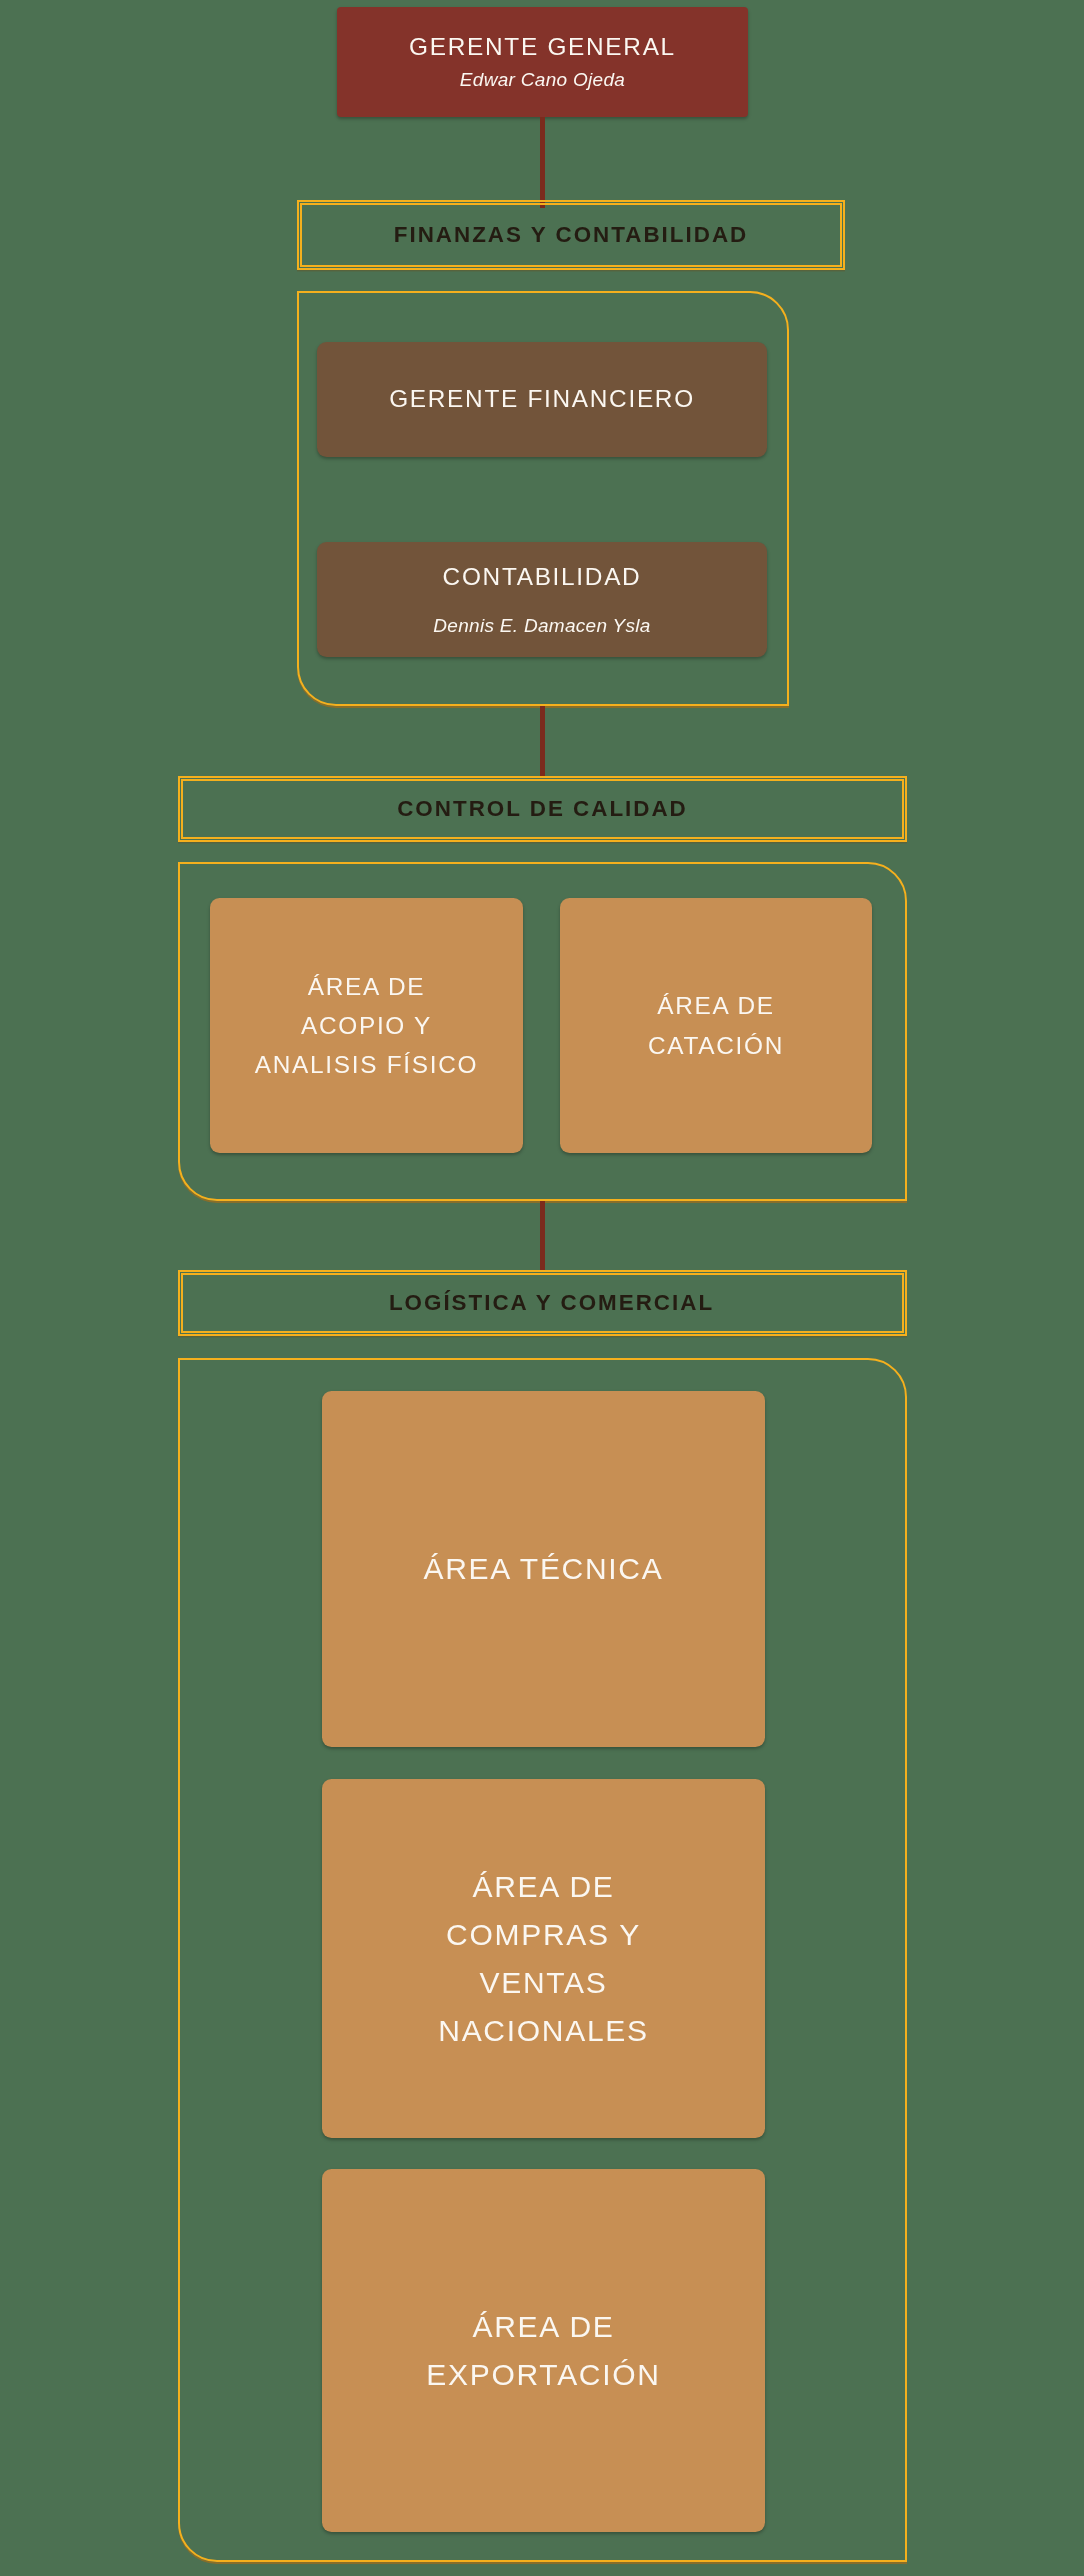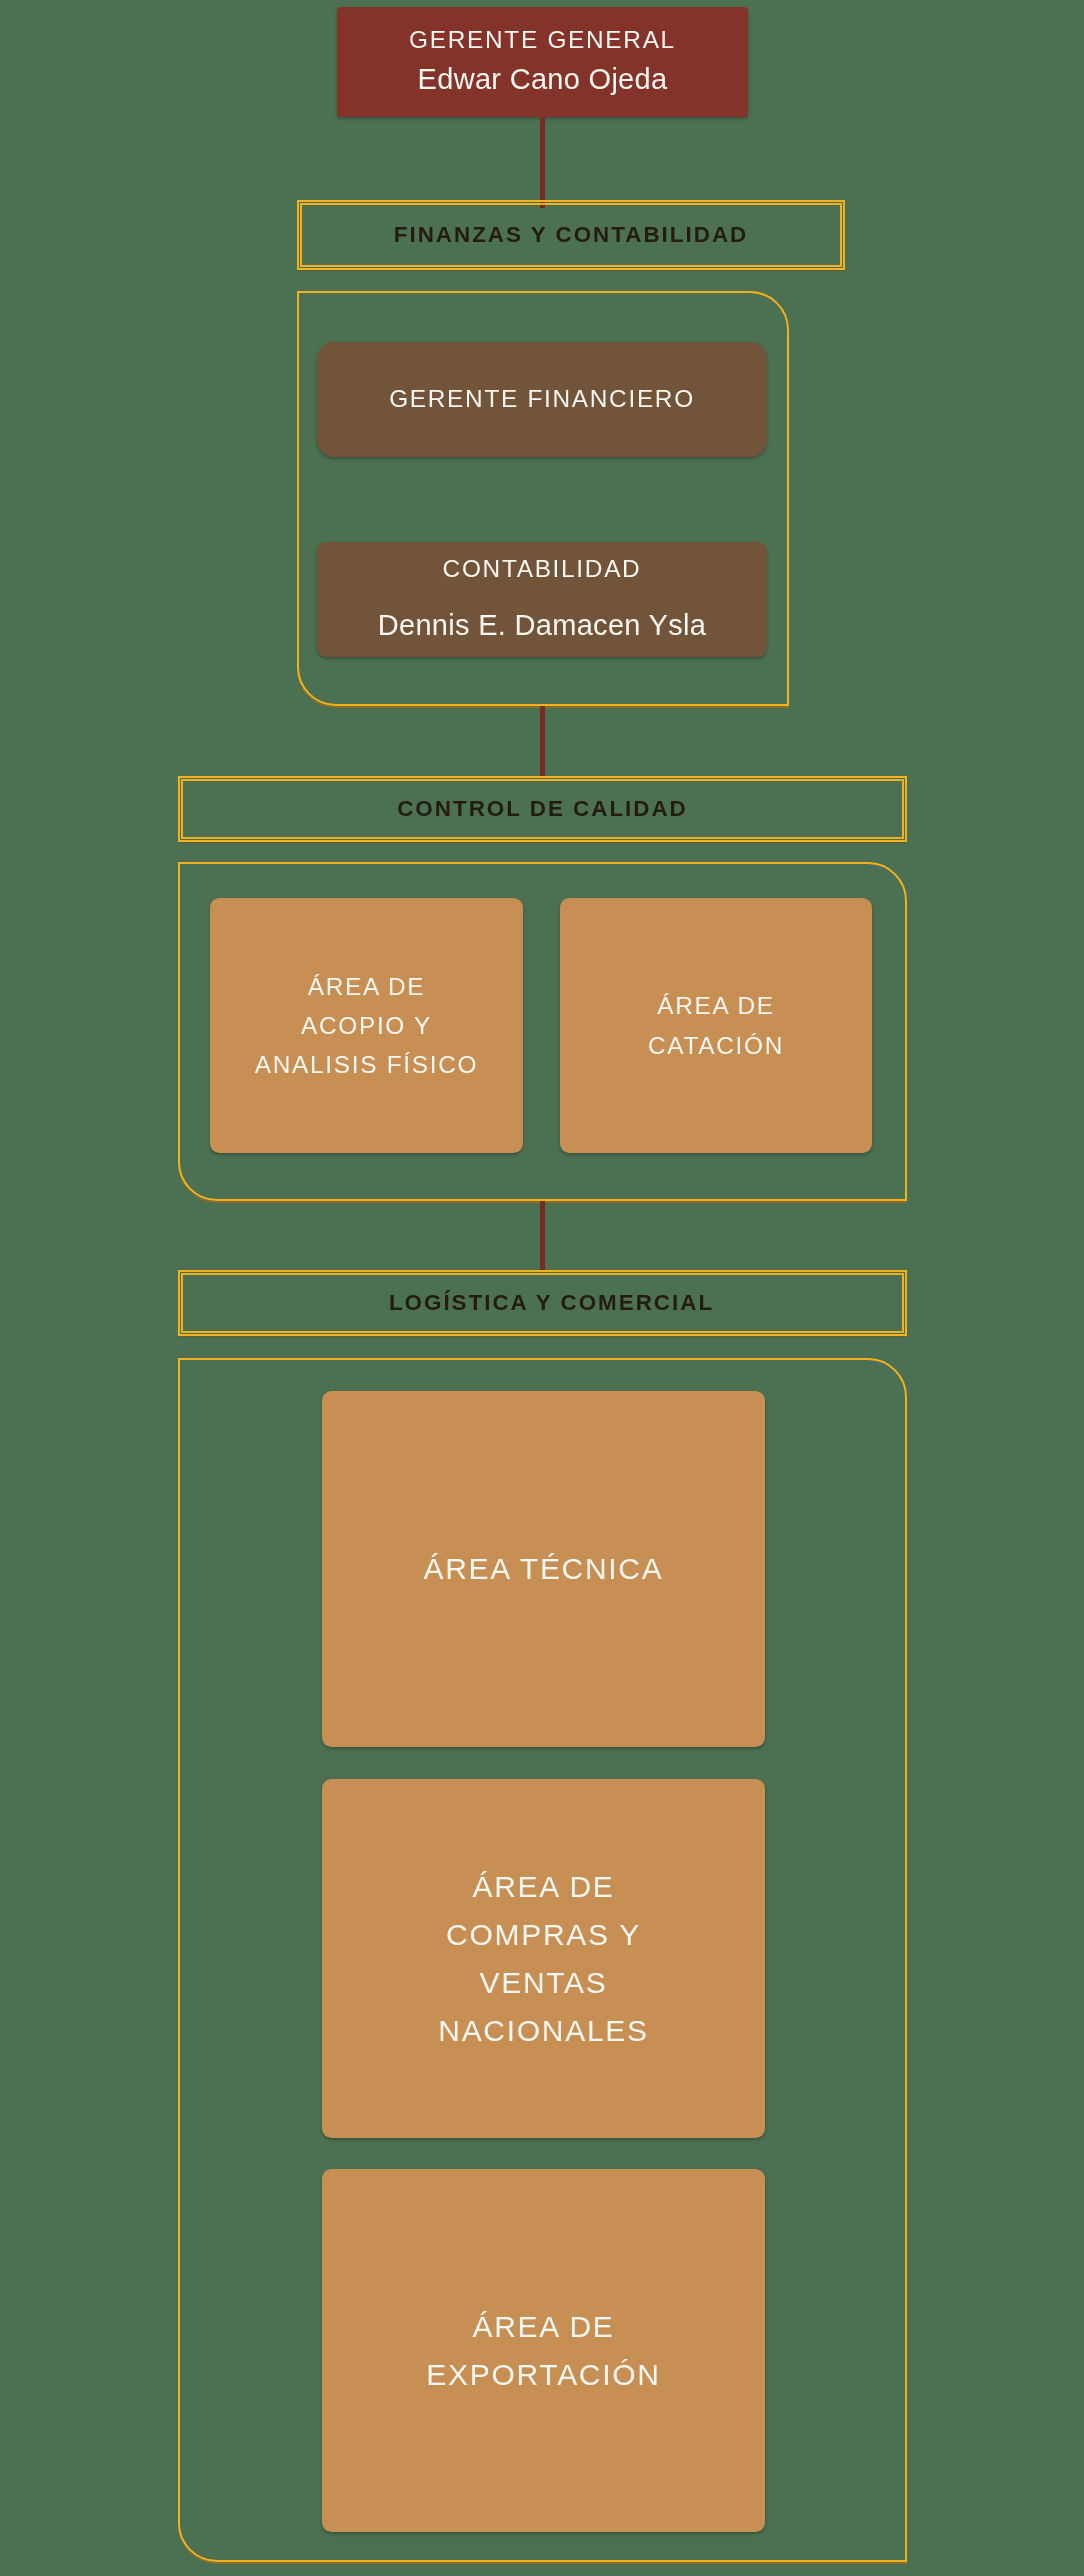--- a/index.html
+++ b/index.html
@@ -7,35 +7,35 @@
     position:relative;width:1084px;height:2576px;background:#4C7152;
     font-family:"Liberation Sans","DejaVu Sans",sans-serif;overflow:hidden;
   }
   .abs{position:absolute;box-sizing:border-box;}
   .node{display:flex;flex-direction:column;align-items:center;justify-content:center;
         text-align:center;color:#FBF7F1;}
   .root{background:#84332A;border-radius:4.1px;box-shadow:0 2px 3.4px rgba(0,0,0,.28);justify-content:center;}
   .sub{background:#72543A;border-radius:9.5px;box-shadow:0 2px 3.4px rgba(0,0,0,.28);}
   .tan{background:#C78F54;border-radius:9.5px;box-shadow:0 2px 3.4px rgba(0,0,0,.28);}
   .title{font-size:24.4px;letter-spacing:1.7px;line-height:1.5;font-weight:400;}
-  .name{font-size:29px;letter-spacing:0.3px;line-height:1.5;font-weight:400;}
+  .name{font-size:19px;letter-spacing:0.3px;line-height:1.5;font-weight:400;font-style:italic;}
   .hdr{border:5.4px double #F5B01D;display:flex;align-items:center;justify-content:center;
        text-align:center;color:#241C12;font-size:22.4px;font-weight:700;letter-spacing:2px;
        box-shadow:0 1.4px 0 rgba(120,60,0,.25);}
   .grp{border:2.7px solid #F5B01D;border-radius:0 39px 0 39px;
        box-shadow:0 2px 0 rgba(185,108,10,.55);}
   .lbl{font-size:24.4px;letter-spacing:1.7px;line-height:1.6;white-space:pre-line;font-weight:400;}
   .lbl.big{font-size:30px;}
   .conn{width:4.7px;background:#7B2B1D;}
 
   #root-box{left:337px;top:6.8px;width:411px;height:110px;}
   #conn-1{left:540px;top:117px;height:91px;}
   #hdr-finanzas{left:297px;top:200px;width:548px;height:70px;}
   #grp-finanzas{left:297px;top:291px;width:492px;height:415px;}
-  #box-gerente-financiero{left:317px;top:342px;width:450px;height:115px;border-radius:17px;}
+  #box-gerente-financiero{left:317px;top:342px;width:450px;height:115px;}
   #box-contabilidad{left:317px;top:542px;width:450px;height:115px;gap:16px;}
   #conn-2{left:540px;top:706px;height:70px;}
   #hdr-control{left:178px;top:776px;width:729px;height:66px;}
   #grp-control{left:178px;top:862px;width:729px;height:339px;}
   #box-acopio{left:210px;top:898px;width:313px;height:255px;}
   #box-catacion{left:560px;top:898px;width:312px;height:255px;}
   #conn-3{left:540px;top:1201px;height:69px;}
   #hdr-logistica{left:178px;top:1270px;width:729px;height:66px;padding-left:18px;}
   #grp-logistica{left:178px;top:1358px;width:729px;height:1204px;}
   #box-tecnica{left:322px;top:1391px;width:443px;height:356px;}

